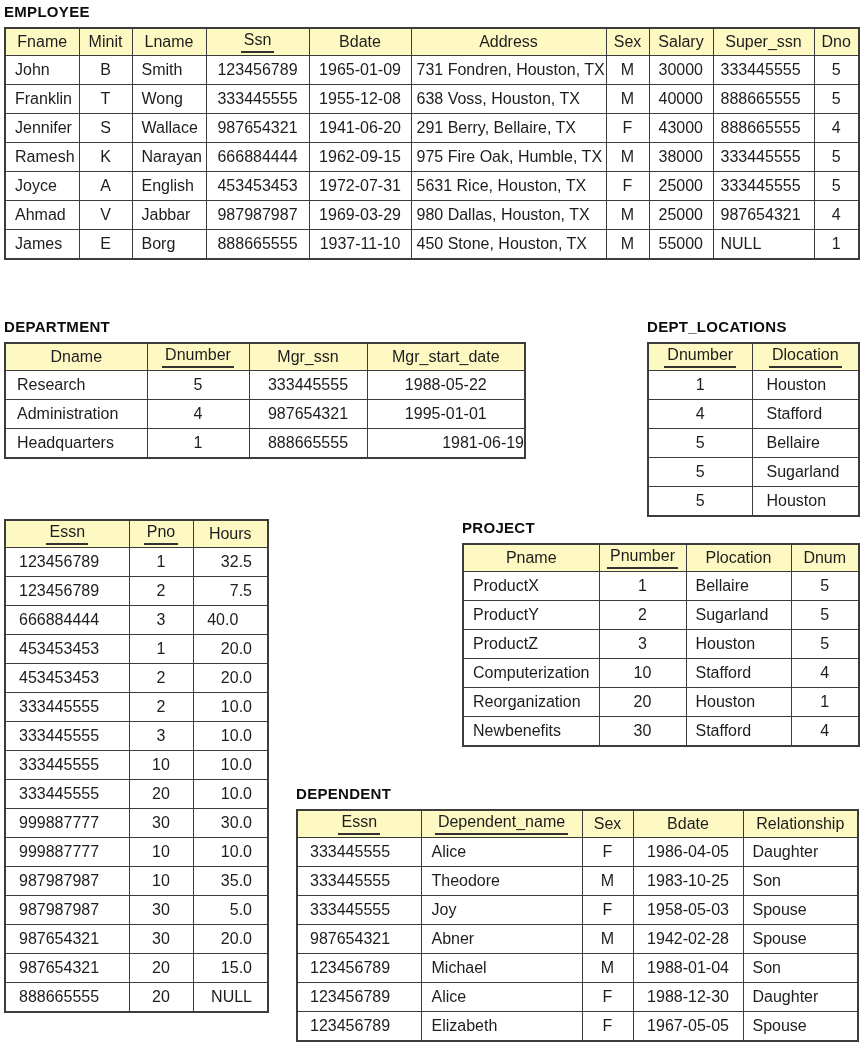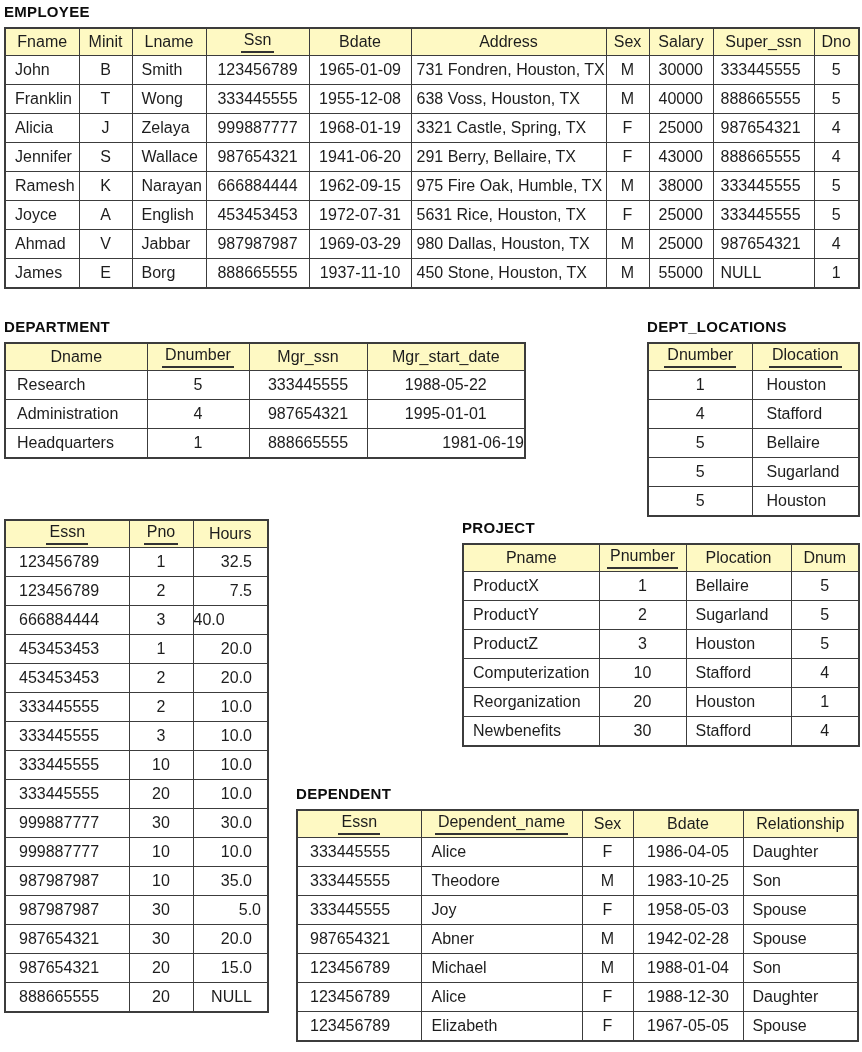--- a/index.html
+++ b/index.html
@@ -80,32 +80,20 @@
             <td style="text-align: left; padding-left: 9px;">Wong</td>
             <td style="text-align: center;">333445555</td>
             <td style="text-align: center;">1955-12-08</td>
             <td style="text-align: left; padding-left: 5px;">638 Voss, Houston, TX</td>
             <td style="text-align: center;">M</td>
             <td style="text-align: left; padding-left: 9px;">40000</td>
             <td style="text-align: left; padding-left: 7px;">888665555</td>
             <td style="text-align: center;">5</td>
           </tr>
           <tr>
-            <td style="text-align: left; padding-left: 9px;">Alicia</td>
-            <td style="text-align: center;">J</td>
-            <td style="text-align: left; padding-left: 9px;">Zelaya</td>
-            <td style="text-align: center;">999887777</td>
-            <td style="text-align: center;">1968-01-19</td>
-            <td style="text-align: left; padding-left: 5px;">3321 Castle, Spring, TX</td>
-            <td style="text-align: center;">F</td>
-            <td style="text-align: left; padding-left: 9px;">25000</td>
-            <td style="text-align: left; padding-left: 7px;">987654321</td>
-            <td style="text-align: center;">4</td>
-          </tr>
-          <tr>
             <td style="text-align: left; padding-left: 9px;">Jennifer</td>
             <td style="text-align: center;">S</td>
             <td style="text-align: left; padding-left: 9px;">Wallace</td>
             <td style="text-align: center;">987654321</td>
             <td style="text-align: center;">1941-06-20</td>
             <td style="text-align: left; padding-left: 5px;">291 Berry, Bellaire, TX</td>
             <td style="text-align: center;">F</td>
             <td style="text-align: left; padding-left: 9px;">43000</td>
             <td style="text-align: left; padding-left: 7px;">888665555</td>
             <td style="text-align: center;">4</td>
@@ -261,21 +249,21 @@
             <td style="text-align: right; padding-right: 15px;">32.5</td>
           </tr>
           <tr>
             <td style="text-align: left; padding-left: 13px;">123456789</td>
             <td style="text-align: center;">2</td>
             <td style="text-align: right; padding-right: 15px;">7.5</td>
           </tr>
           <tr>
             <td style="text-align: left; padding-left: 13px;">666884444</td>
             <td style="text-align: center;">3</td>
-            <td style="text-align: left; padding-right: 15px;">40.0</td>
+            <td style="text-align: center; padding-right: 15px;">40.0</td>
           </tr>
           <tr>
             <td style="text-align: left; padding-left: 13px;">453453453</td>
             <td style="text-align: center;">1</td>
             <td style="text-align: right; padding-right: 15px;">20.0</td>
           </tr>
           <tr>
             <td style="text-align: left; padding-left: 13px;">453453453</td>
             <td style="text-align: center;">2</td>
             <td style="text-align: right; padding-right: 15px;">20.0</td>
@@ -311,21 +299,21 @@
             <td style="text-align: right; padding-right: 15px;">10.0</td>
           </tr>
           <tr>
             <td style="text-align: left; padding-left: 13px;">987987987</td>
             <td style="text-align: center;">10</td>
             <td style="text-align: right; padding-right: 15px;">35.0</td>
           </tr>
           <tr>
             <td style="text-align: left; padding-left: 13px;">987987987</td>
             <td style="text-align: center;">30</td>
-            <td style="text-align: right; padding-right: 6px;">5.0</td>
+            <td style="text-align: right; padding-right: 15px;">5.0</td>
           </tr>
           <tr>
             <td style="text-align: left; padding-left: 13px;">987654321</td>
             <td style="text-align: center;">30</td>
             <td style="text-align: right; padding-right: 15px;">20.0</td>
           </tr>
           <tr>
             <td style="text-align: left; padding-left: 13px;">987654321</td>
             <td style="text-align: center;">20</td>
             <td style="text-align: right; padding-right: 15px;">15.0</td>

